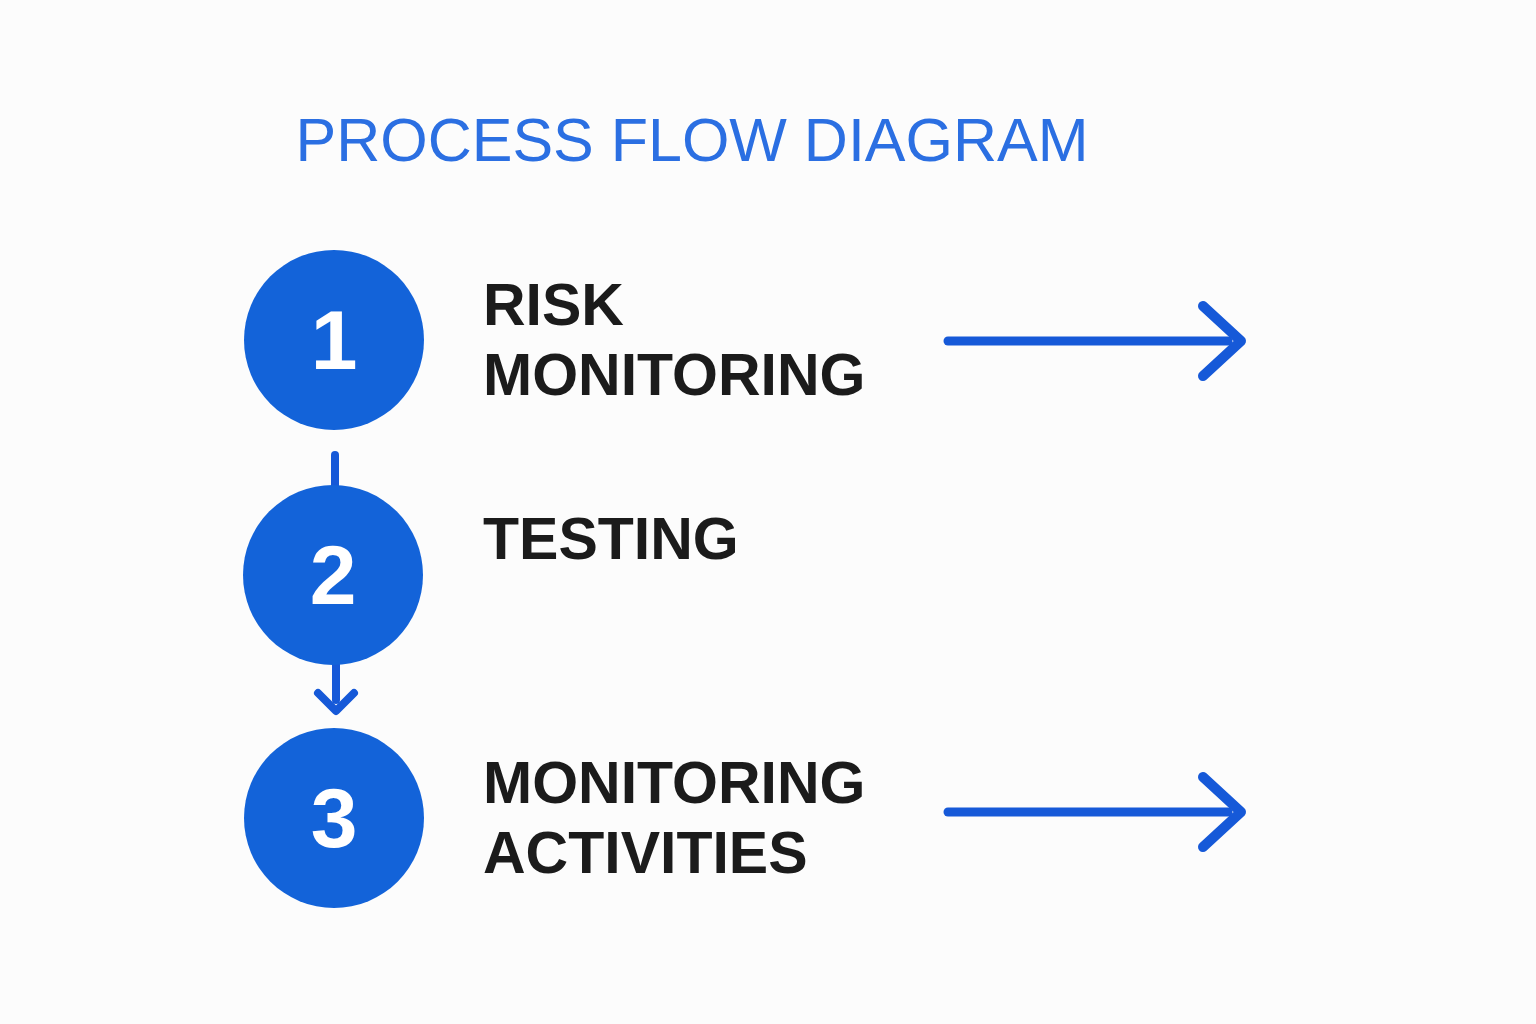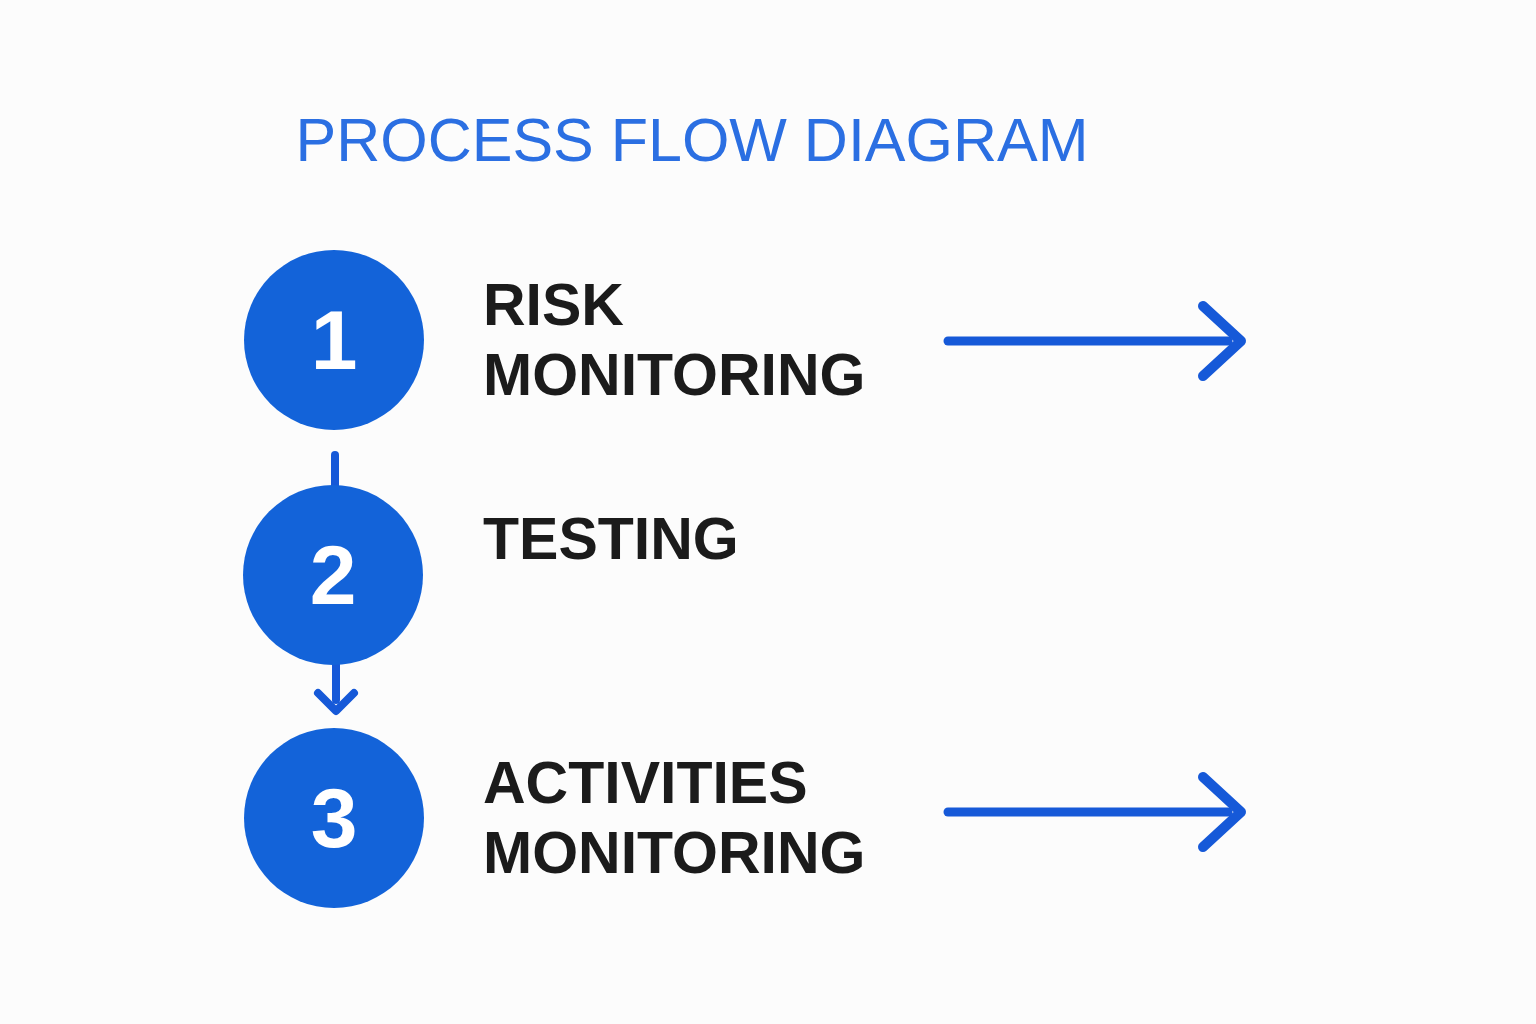--- a/index.html
+++ b/index.html
@@ -117,17 +117,17 @@
     <span class="step-number">2</span>
   </div>
   <div class="step-label l2">
     <div>TESTING</div>
   </div>
 
   <div class="step-circle c3">
     <span class="step-number">3</span>
   </div>
   <div class="step-label l3">
+    <div>MONITORING</div>
     <div>ACTIVITIES</div>
-    <div>MONITORING</div>
   </div>
 
 </div>
 
 </body></html>

